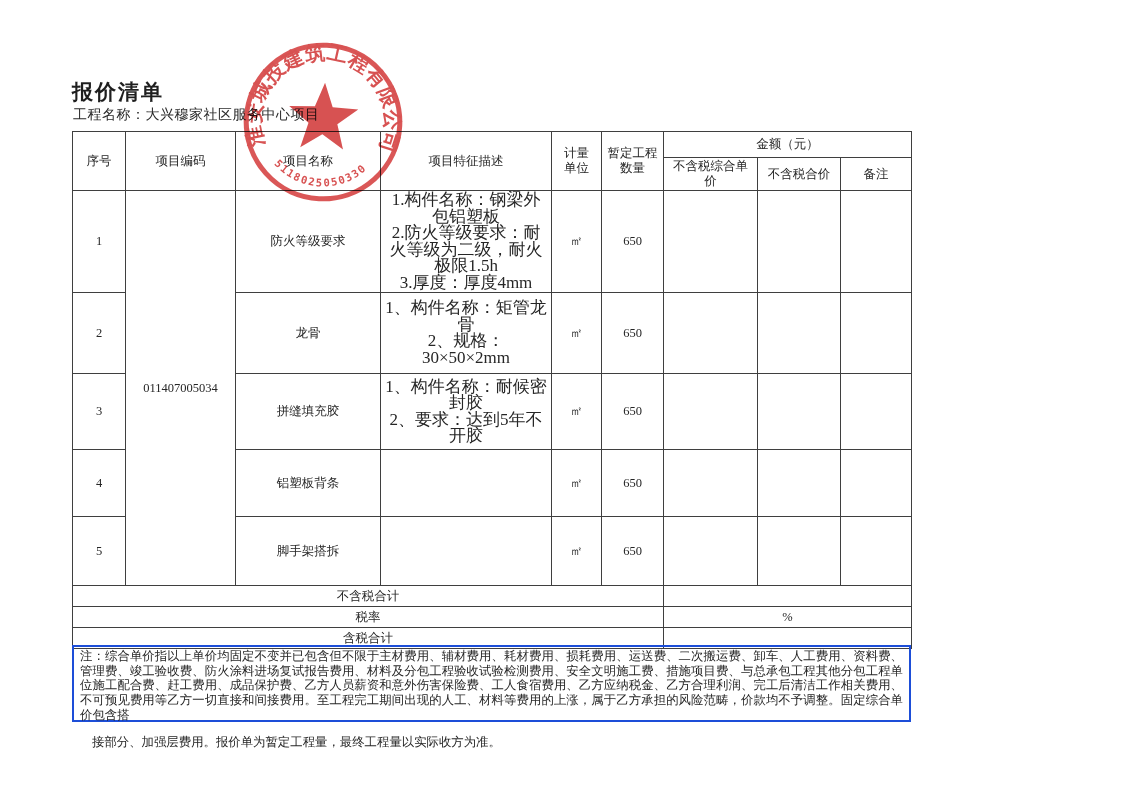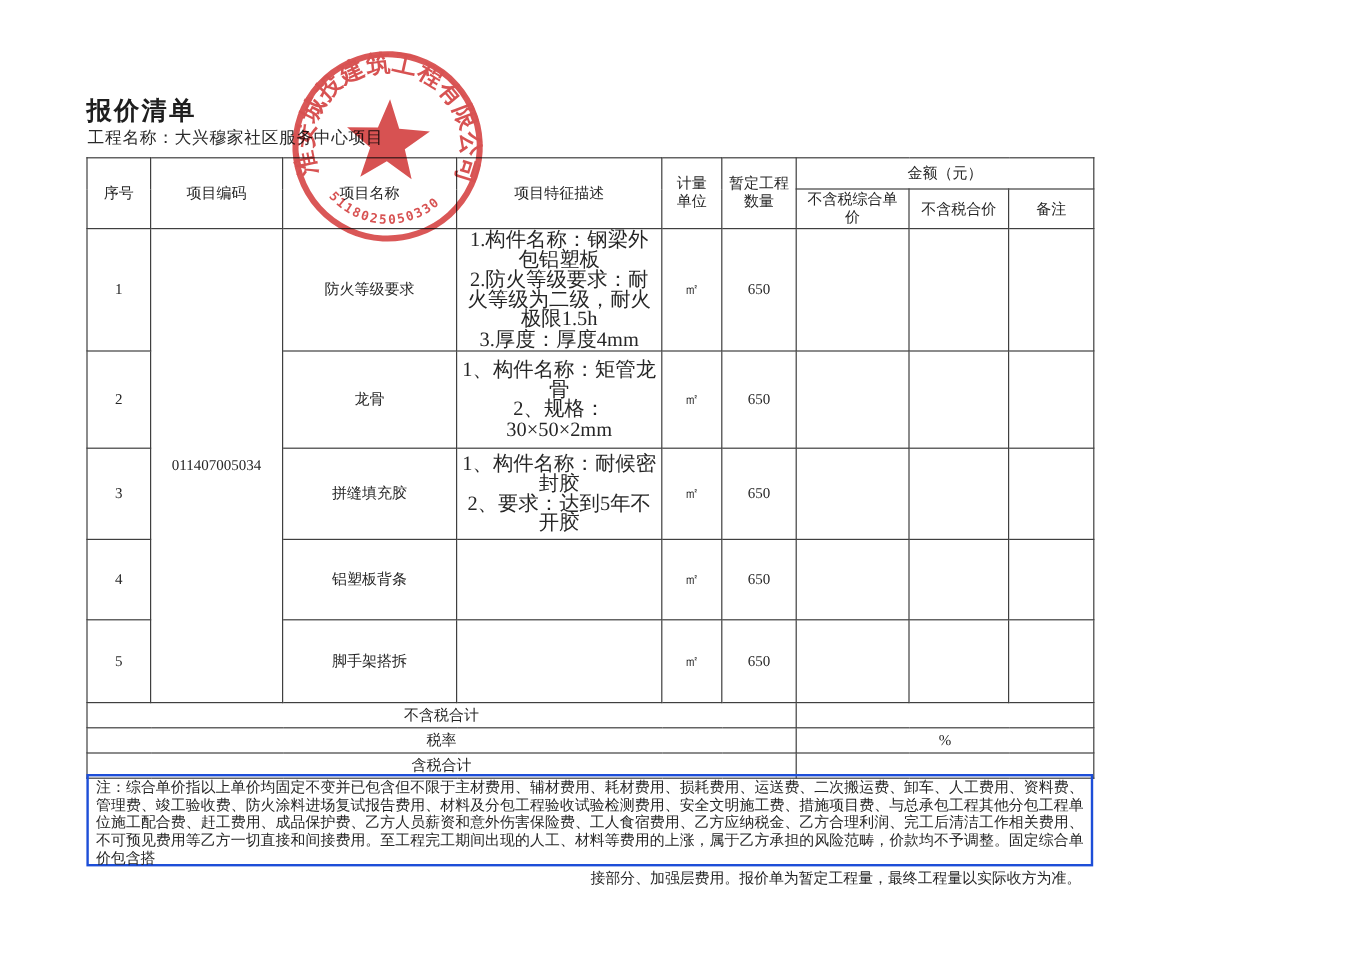--- a/index.html
+++ b/index.html
@@ -47,21 +47,21 @@
     line-height:16.5px;font-size:17px;
   }
   .pre{white-space:pre-line;line-height:15px;}
   .notes-box{
     position:absolute;left:72px;top:645px;width:839px;height:77px;
     border:2px solid #1d4ed8;box-sizing:border-box;
     padding:2px 6px 0 6px;
     font-size:12.4px;line-height:14.7px;color:#262626;
   }
   .notes-body{text-align:justify;text-justify:inter-character;margin:0;}
-  .notes-last{text-align:right;margin:2px;}
+  .notes-last{text-align:left;margin:12px;}
 
   .stamp{
     position:absolute;left:227px;top:26px;width:192px;height:192px;
     color:#cf2b2b;opacity:0.82;mix-blend-mode:multiply;z-index:5;
     transform:rotate(3deg);
   }
   .seal-ring{fill:none;stroke:#d23232;stroke-width:5px;}
   .seal-company-text{fill:#cf2b2b;font-size:20px;font-weight:700;letter-spacing:0.5px;
     font-family:"Liberation Serif","DejaVu Serif",serif;}
   .seal-serial-text{fill:#cf2b2b;font-size:10.5px;font-weight:700;letter-spacing:1.6px;

